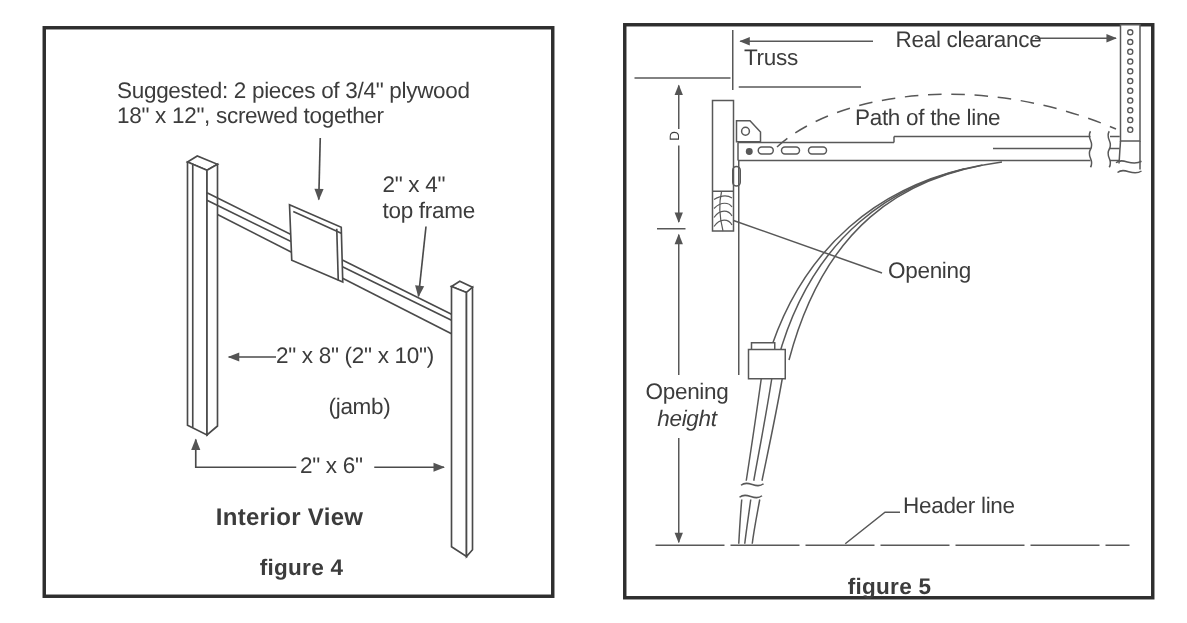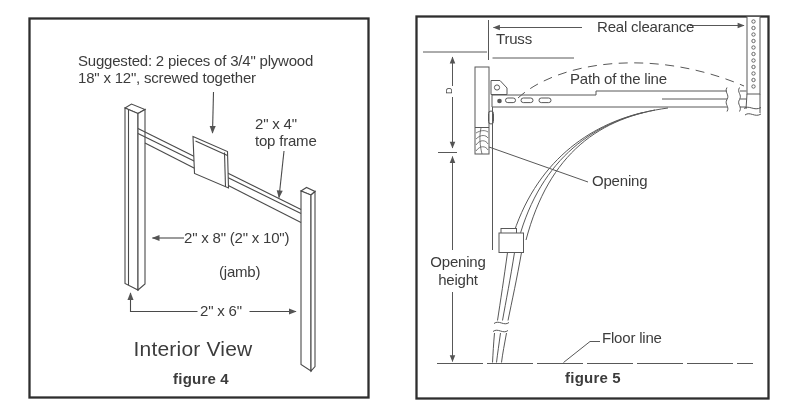--- a/index.html
+++ b/index.html
@@ -2,21 +2,21 @@
 <html><head>
 <meta charset="utf-8">
 <style>
   html,body{margin:0;padding:0;background:#fff;}
   #canvas{position:relative;width:791px;height:415px;background:#fff;overflow:hidden;
           font-family:"Liberation Sans",sans-serif;color:#3c3c3c;}
   #art{position:absolute;left:0;top:0;}
   .lbl{position:absolute;font-size:15px;letter-spacing:-0.2px;line-height:1.05;
        white-space:nowrap;color:#3c3c3c;}
   .ctr{transform:translateX(-50%);}
-  .ttl{font-weight:normal;font-size:21px;letter-spacing:0.2px;}
+  .ttl{font-weight:bold;font-size:16px;letter-spacing:0.2px;}
   .cap{font-weight:bold;font-size:15px;letter-spacing:0.2px;}
   .dimD{font-size:9px;transform:rotate(-90deg);transform-origin:center;}
 </style>
 </head>
 <body>
 
 <div id="canvas">
 
   <svg id="art" width="791" height="415" viewBox="0 0 791 415">
     <defs>
@@ -175,17 +175,17 @@
   <div class="lbl" style="left:200px;top:303px;">2" x 6"</div>
   <div class="lbl ctr ttl" style="left:193px;top:338px;">Interior View</div>
   <div class="lbl ctr cap" style="left:201px;top:371px;">figure 4</div>
 
   <div class="lbl" style="left:496px;top:31px;">Truss</div>
   <div class="lbl" style="left:597px;top:19px;">Real clearance</div>
   <div class="lbl" style="left:570px;top:71px;">Path of the line</div>
   <div class="lbl" style="left:592px;top:173px;">Opening</div>
   <div class="lbl dimD" style="left:447px;top:86px;">D</div>
   <div class="lbl ctr" style="left:458px;top:254px;">Opening</div>
-  <div class="lbl ctr" style="left:458px;top:272px;">height</div>
-  <div class="lbl" style="left:602px;top:330px;">Floor line</div>
-  <div class="lbl ctr cap" style="left:593px;top:370px;">figure 5</div>
+  <div class="lbl ctr" style="left:458px;top:272px;font-style:italic;">height</div>
+  <div class="lbl" style="left:602px;top:330px;">Header line</div>
+  <div class="lbl ctr cap" style="left:593px;top:384px;">figure 5</div>
 
 </div>
 
 </body></html>

